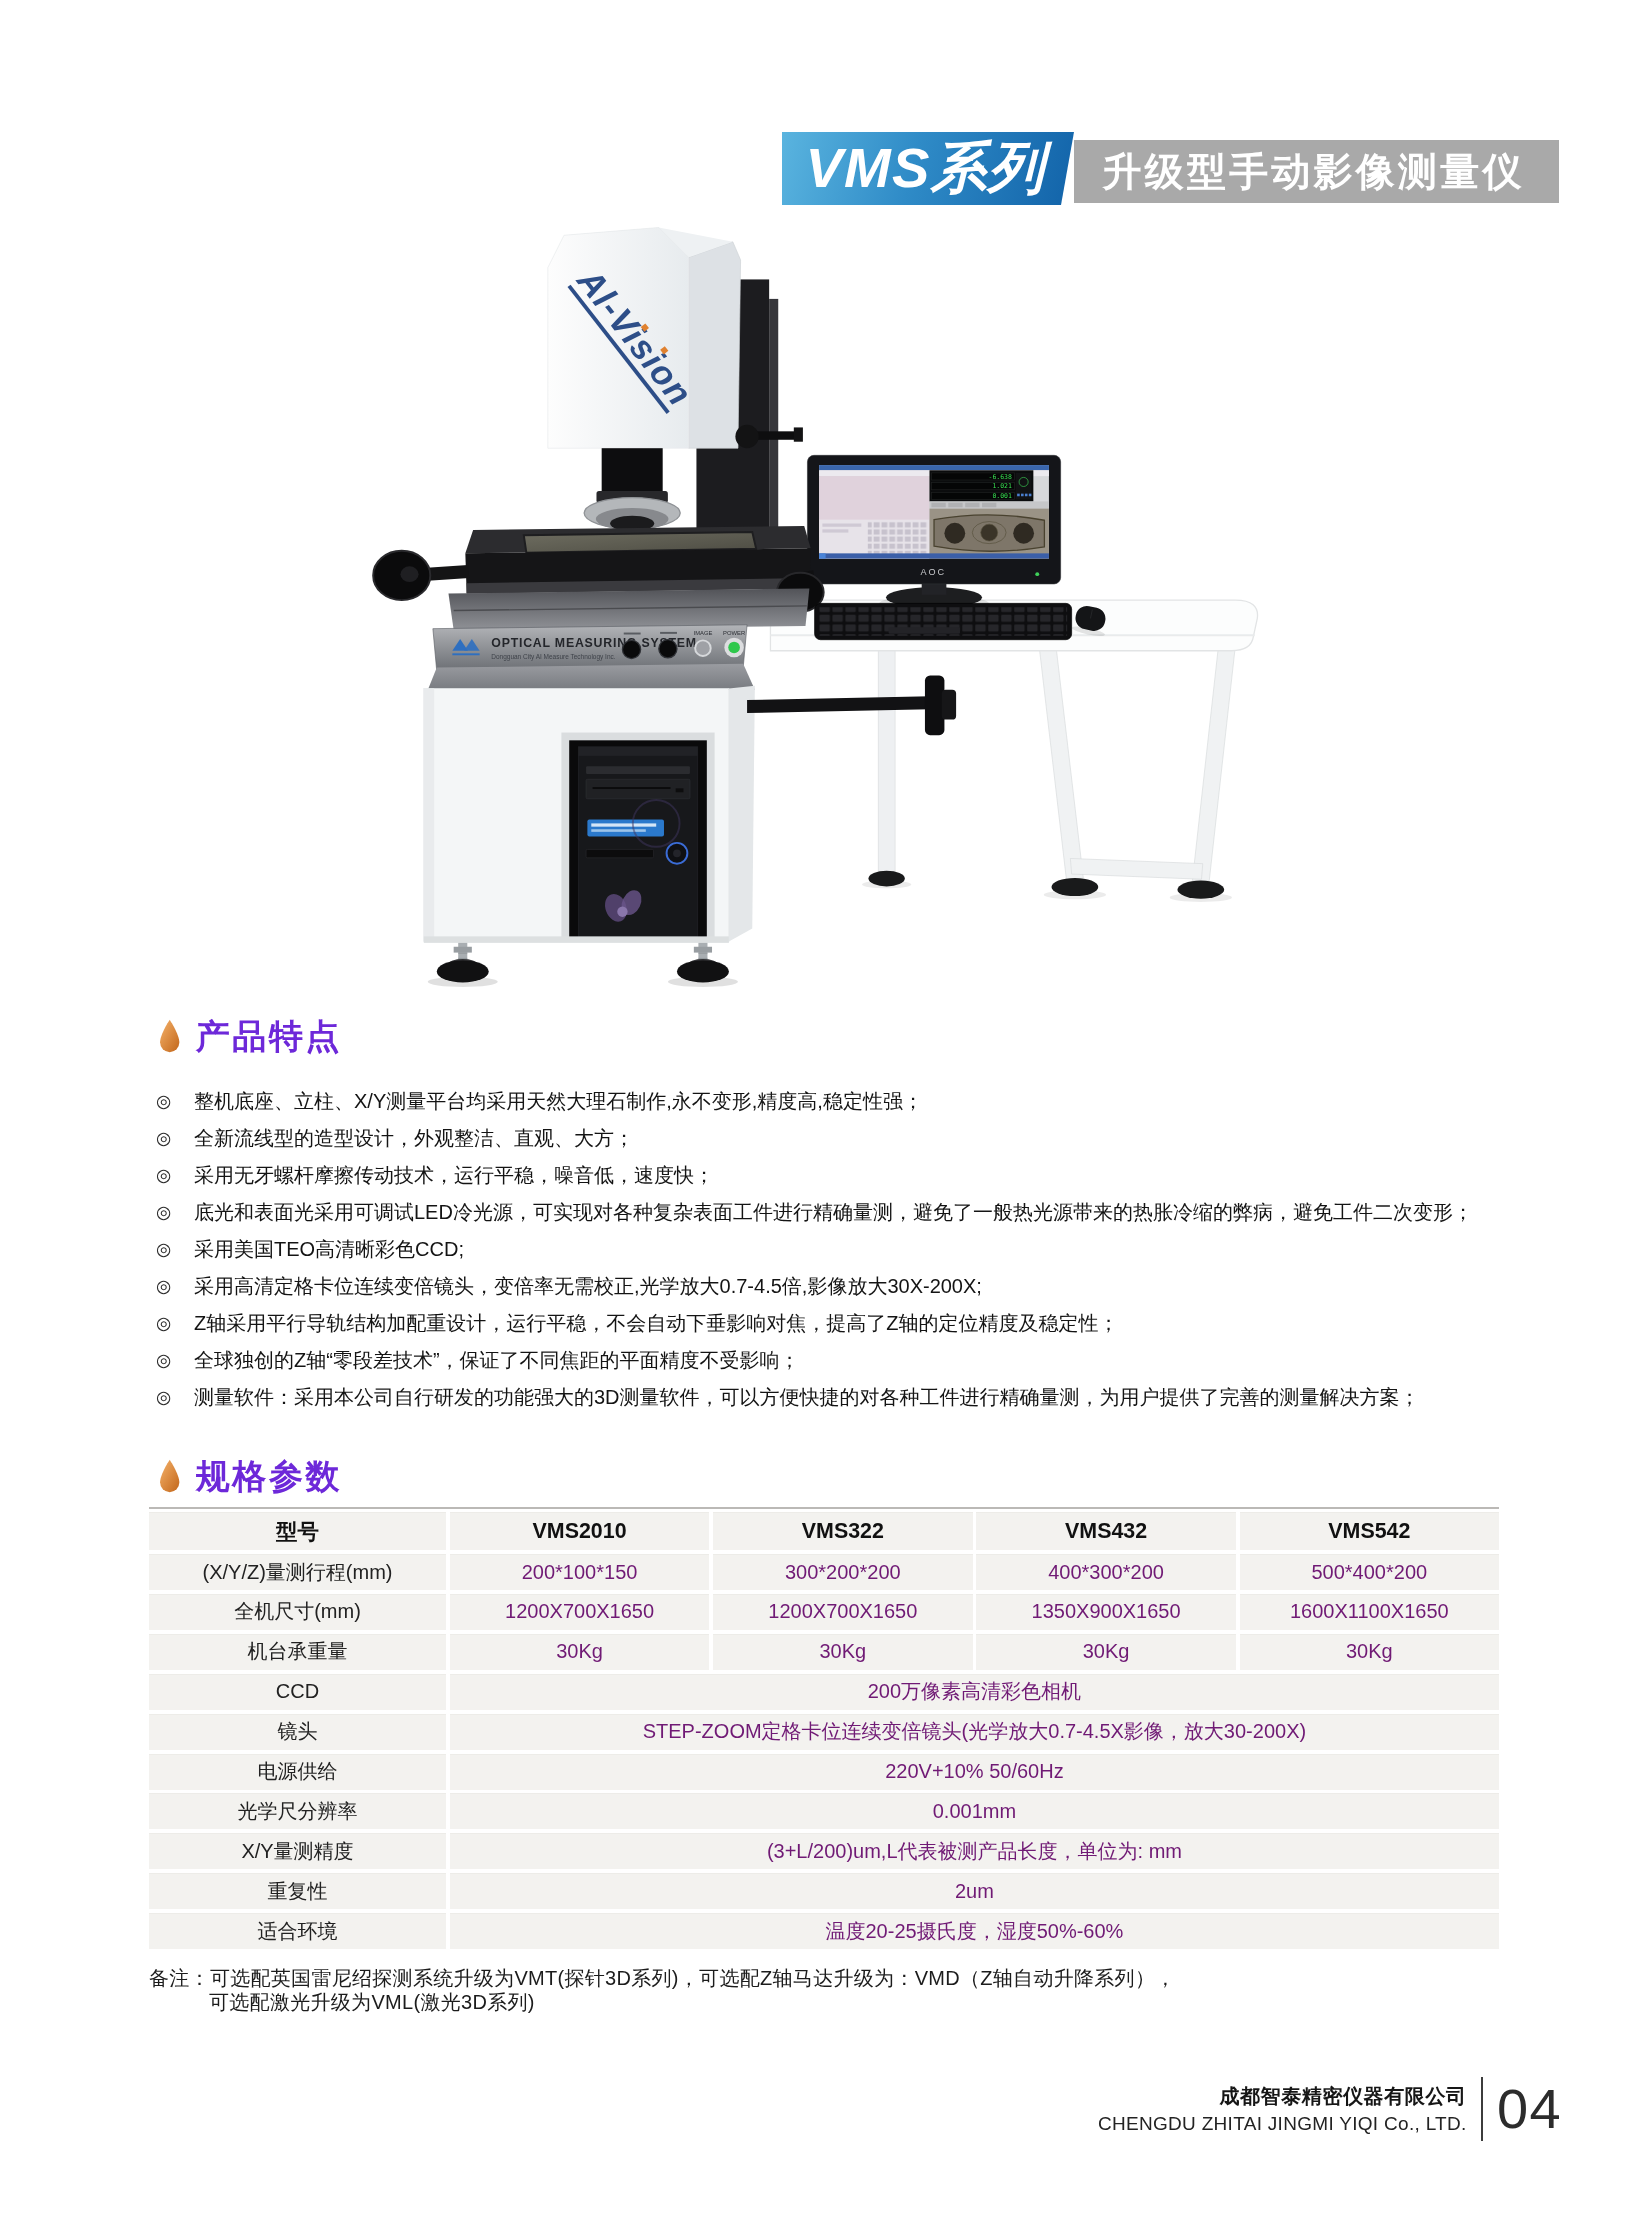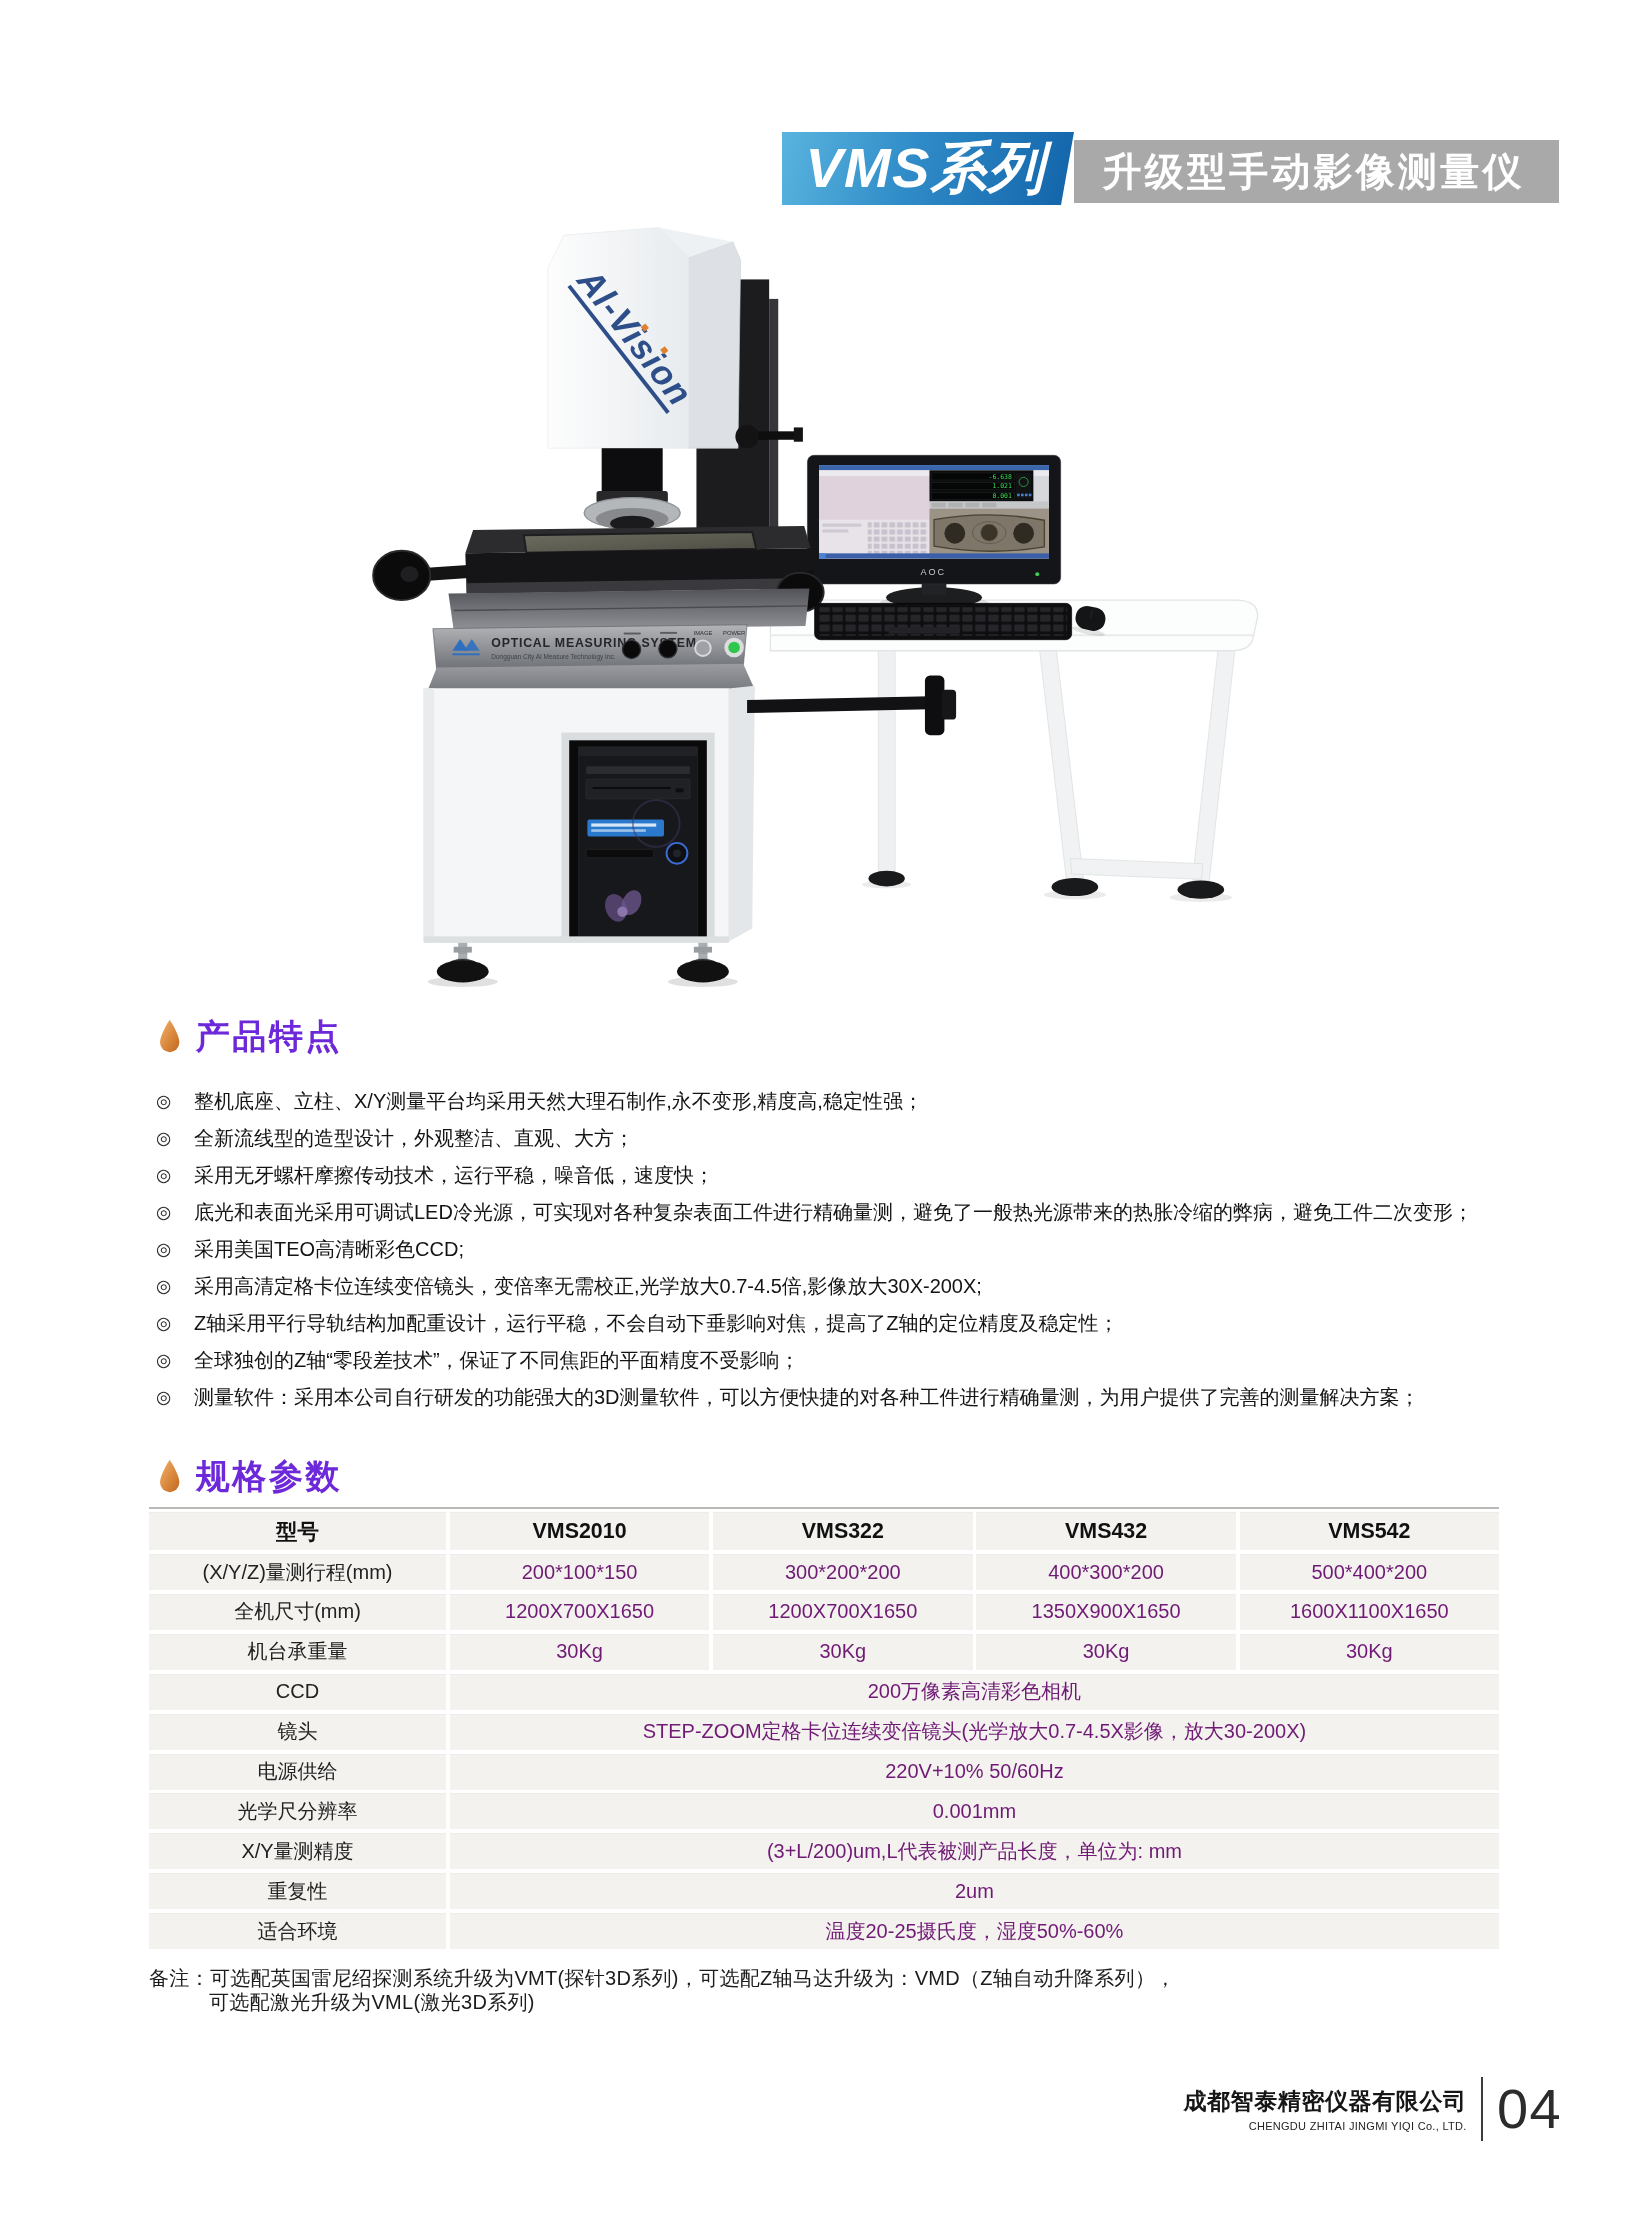--- a/index.html
+++ b/index.html
@@ -33,22 +33,22 @@
     height:36px;font-size:20px;color:#701a75;text-align:center;box-shadow:inset 0 0.6px 0 #e7e5e2;}
   .spec-row.head .spec-cell{height:38px;font-weight:700;font-size:21.4px;color:#111;}
   .spec-cell.label{color:#222;}
 
   .spec-note{position:absolute;font-size:20px;color:#1c1c1c;letter-spacing:0.3px;}
 
   
   .footer{position:absolute;left:974px;top:2076px;width:588px;display:flex;align-items:center;
     justify-content:flex-end;gap:14.3px;}
   .footer .co{text-align:right;}
-  .footer .cn{font-size:23px;font-weight:700;color:#161616;letter-spacing:0.6px;}
-  .footer .en{font-size:11px;color:#232323;margin-top:3px;letter-spacing:0.3px;}
+  .footer .cn{font-size:20px;font-weight:700;color:#161616;letter-spacing:0.6px;}
+  .footer .en{font-size:19px;color:#232323;margin-top:3px;letter-spacing:0.3px;}
   .footer .divider{width:1.9px;height:64px;background:#3c3c3c;}
   .footer .pagenum{font-size:56px;color:#2c2c2c;letter-spacing:1.3px;}
 
   svg text{font-family:"Liberation Sans","DejaVu Sans",sans-serif;}
   .mono{font-family:"DejaVu Sans Mono","Liberation Mono",monospace;}
 </style>
 </head>
 <body>
 
 <div class="page">

